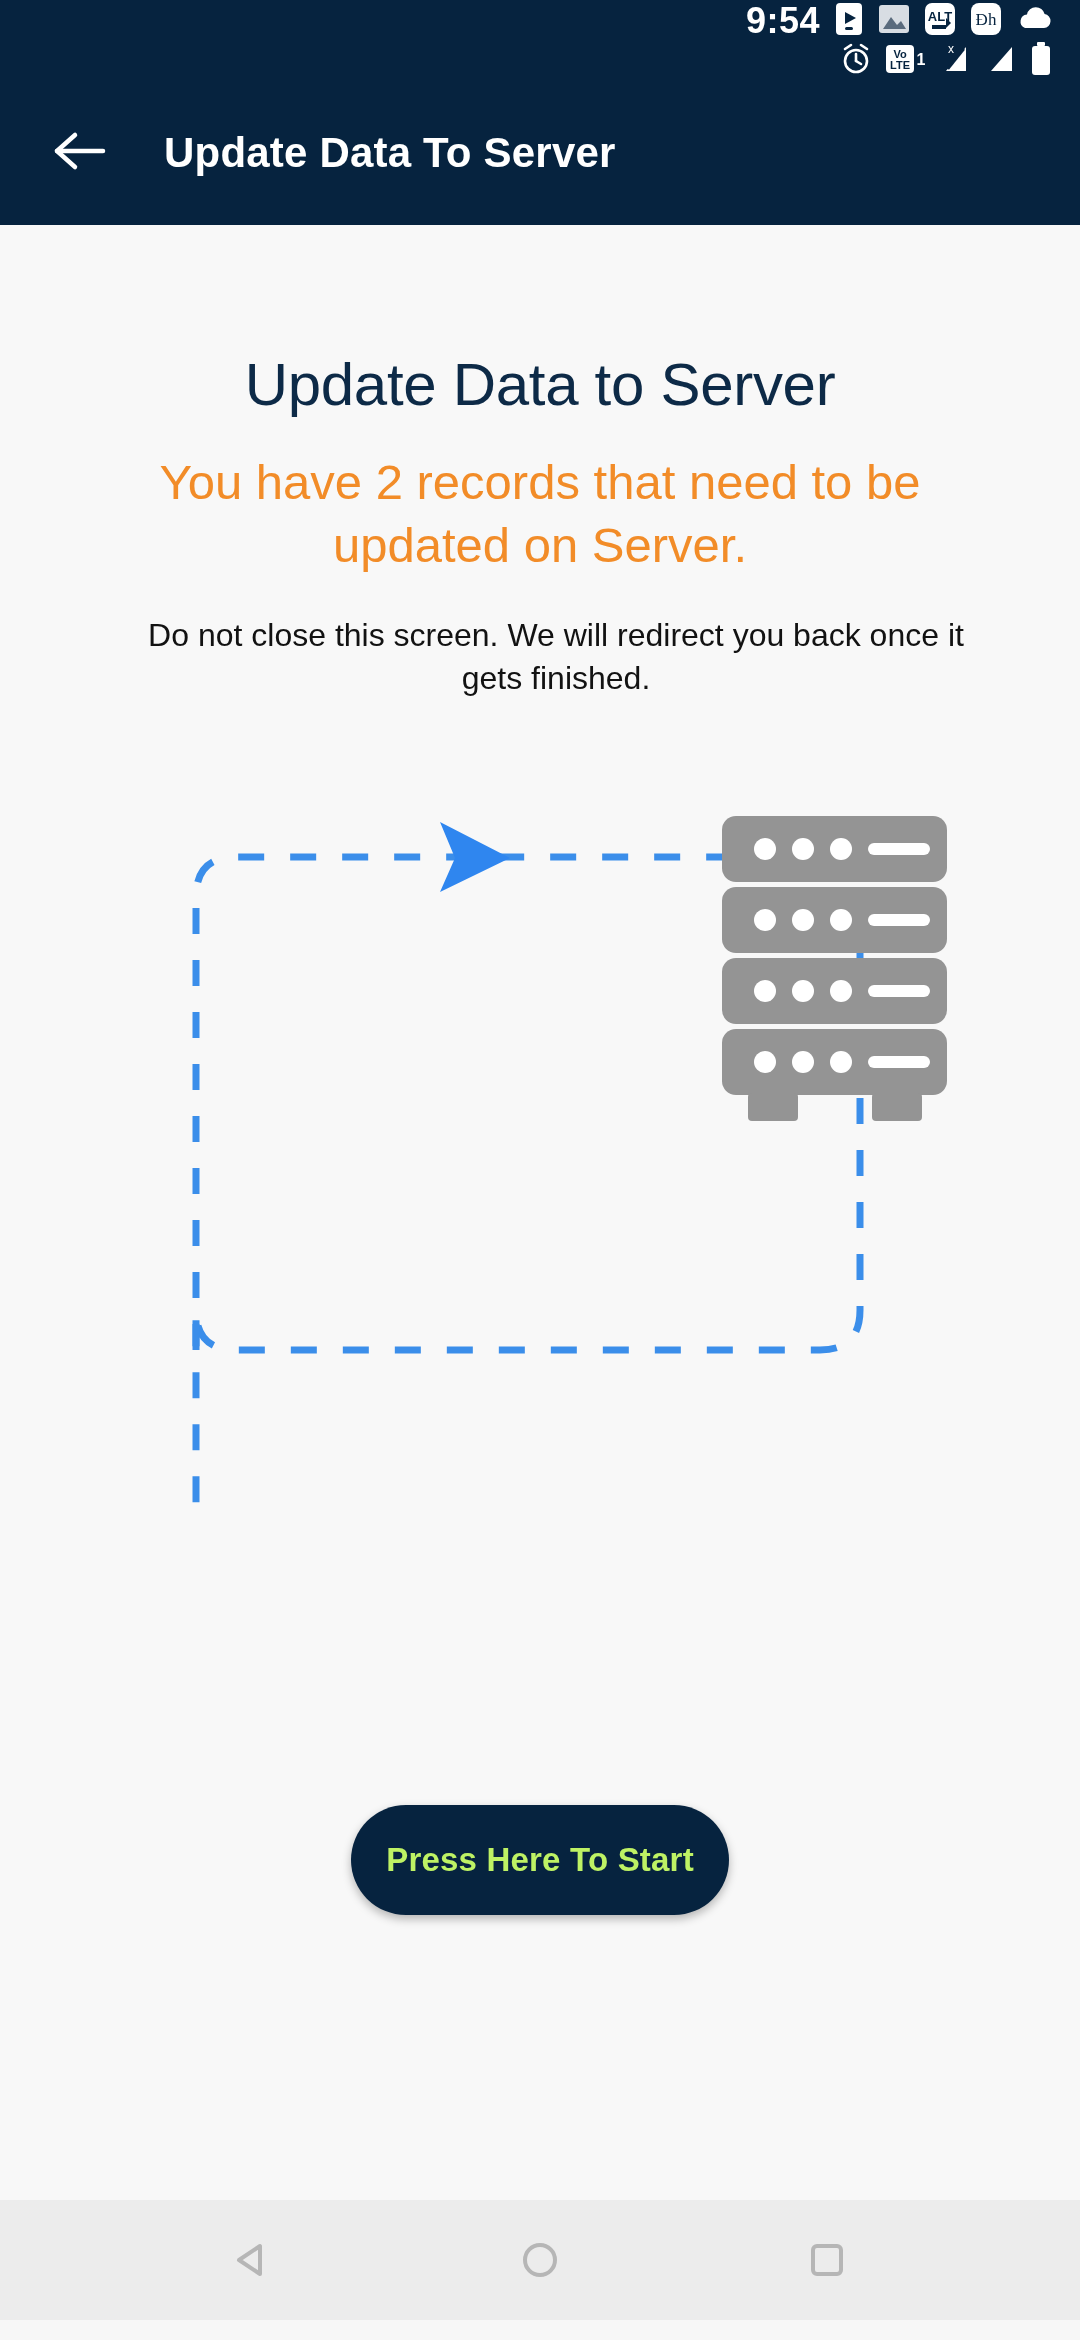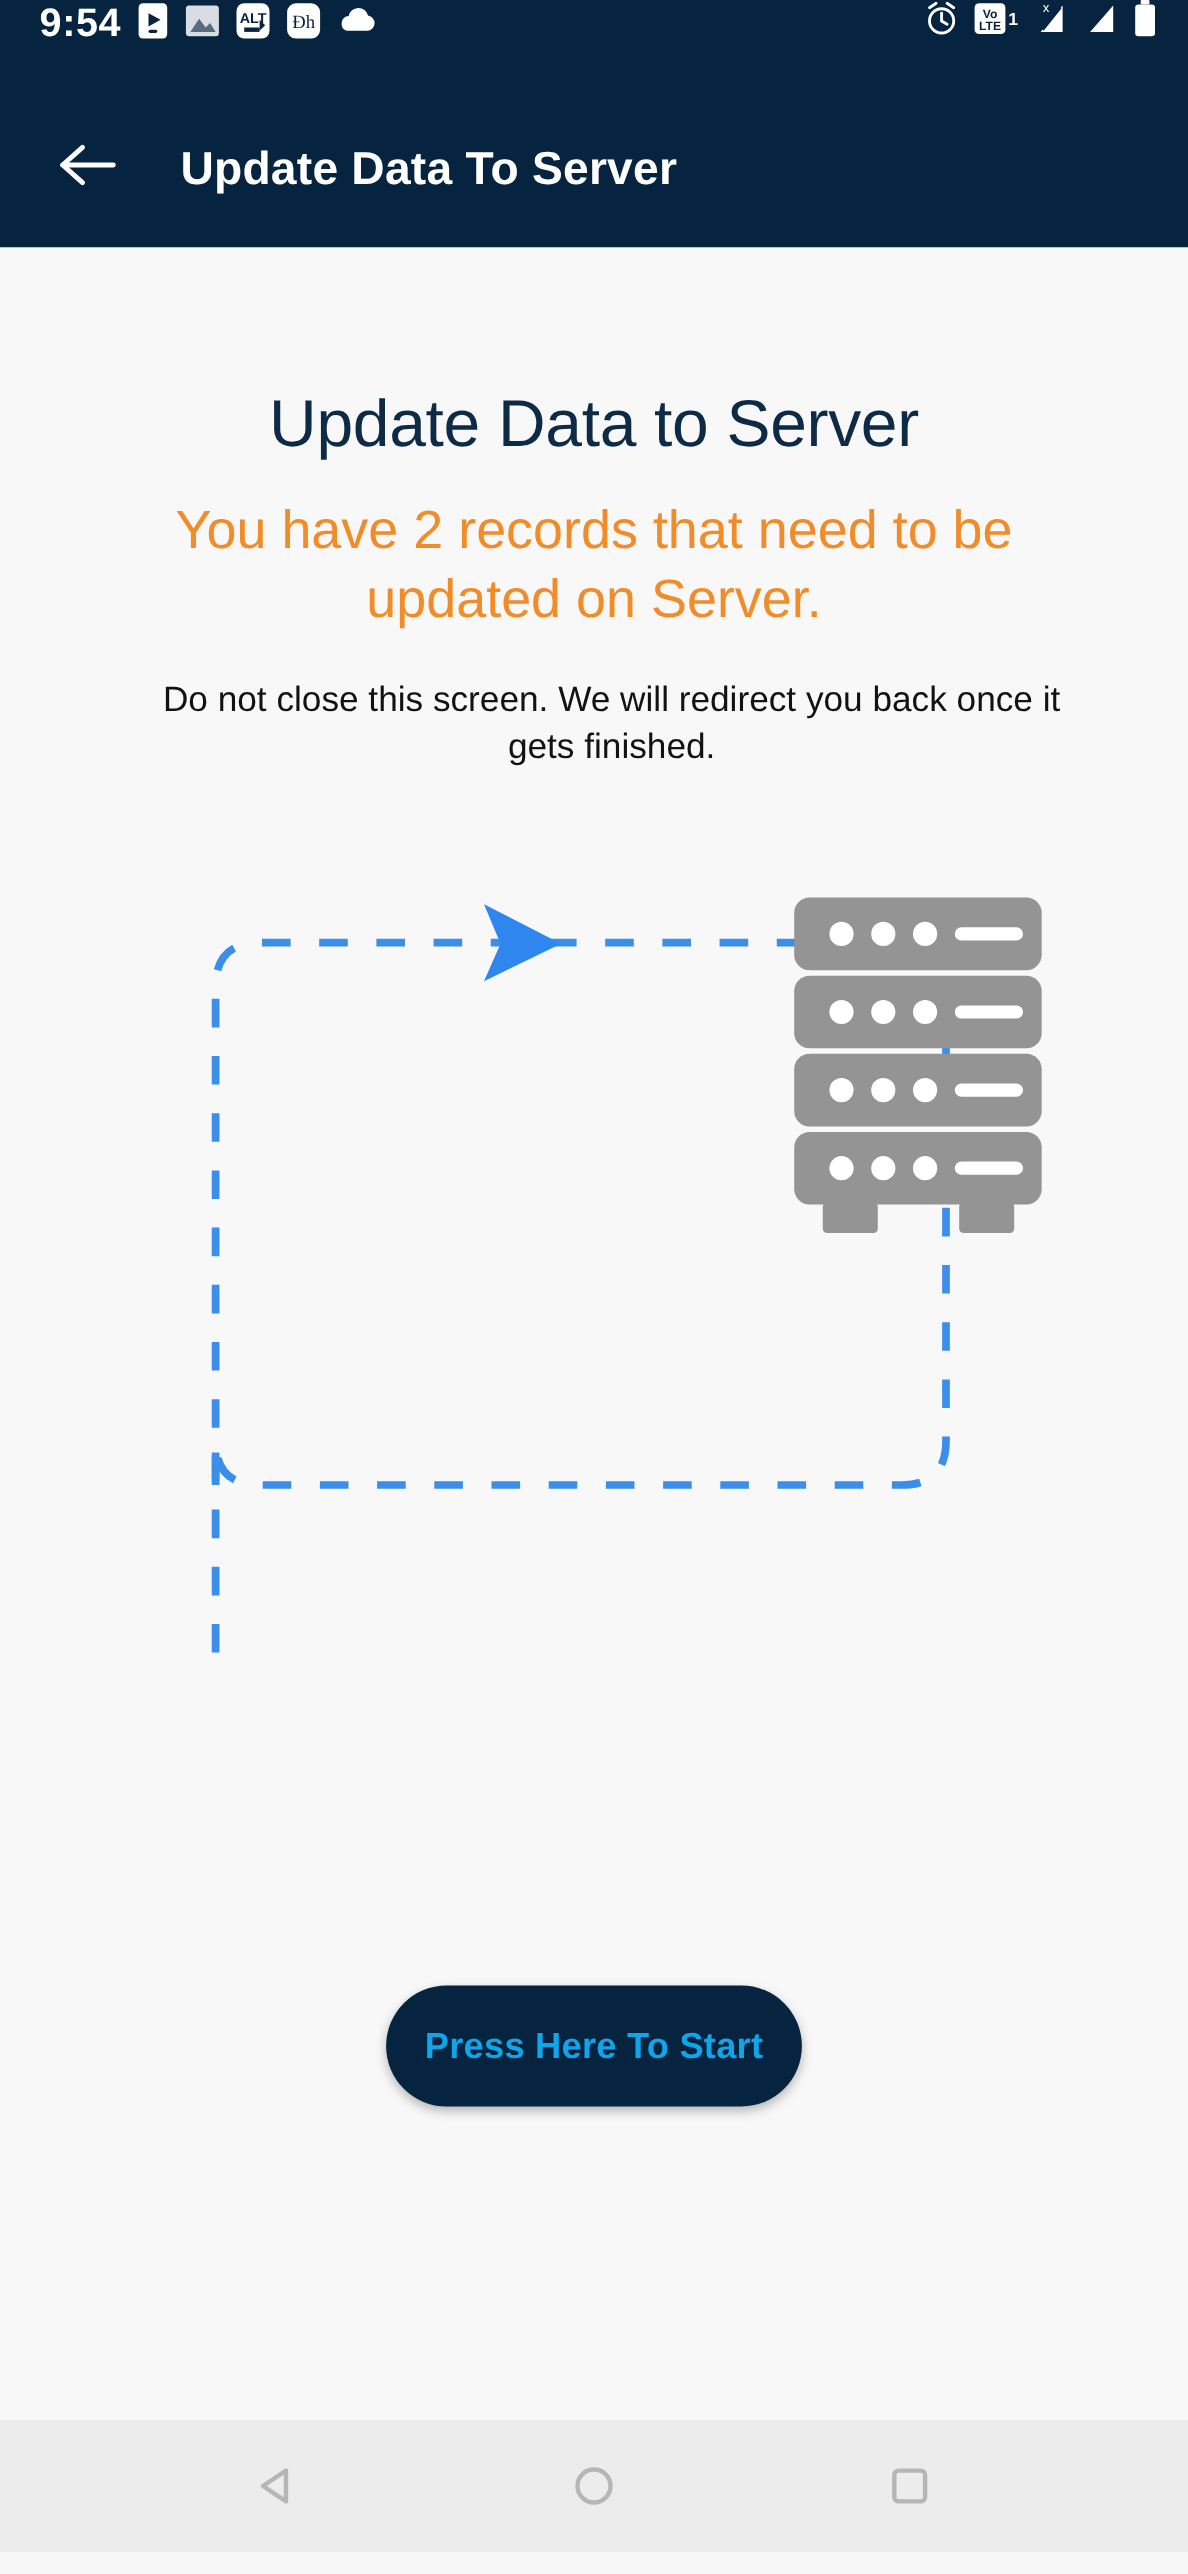--- a/index.html
+++ b/index.html
@@ -7,23 +7,24 @@
     width:1080px; height:2340px;
     background:#f7f7f7;
     font-family:"Liberation Sans", sans-serif;
     overflow:hidden;
   }
 
   
   .status-bar{
     height:80px; width:1080px;
     background:#06233f;
-    display:flex; align-items:flex-start;
+    display:flex; align-items:flex-end;
     padding:0 28px 0 36px;
     color:#ffffff;
+    flex-direction:column;
   }
   .status-left{ display:flex; align-items:center; gap:14px; flex:0 0 auto; }
   .status-clock{ font-size:36px; font-weight:600; letter-spacing:.5px; }
   .status-right{ display:flex; align-items:center; gap:13px; margin-left:auto; }
   .sicon{ display:block; }
 
   
   .app-bar{
     height:145px; width:1080px;
     background:#06233f;
@@ -85,21 +86,21 @@
     margin-top:80px;
   }
   .illustration svg{ display:block; }
 
   
   .start-btn{
     position:absolute;
     left:50%; transform:translateX(-50%);
     top:1580px;
     background:#06233f;
-    color:#0ea5e9;
+    color:#bef264;
     border:none;
     border-radius:60px;
     width:378px; height:110px;
     font-size:33px;
     font-weight:700;
     font-family:"Liberation Sans", sans-serif;
     letter-spacing:.2px;
     cursor:pointer;
     box-shadow:0 4px 10px rgba(0,0,0,.28);
   }

